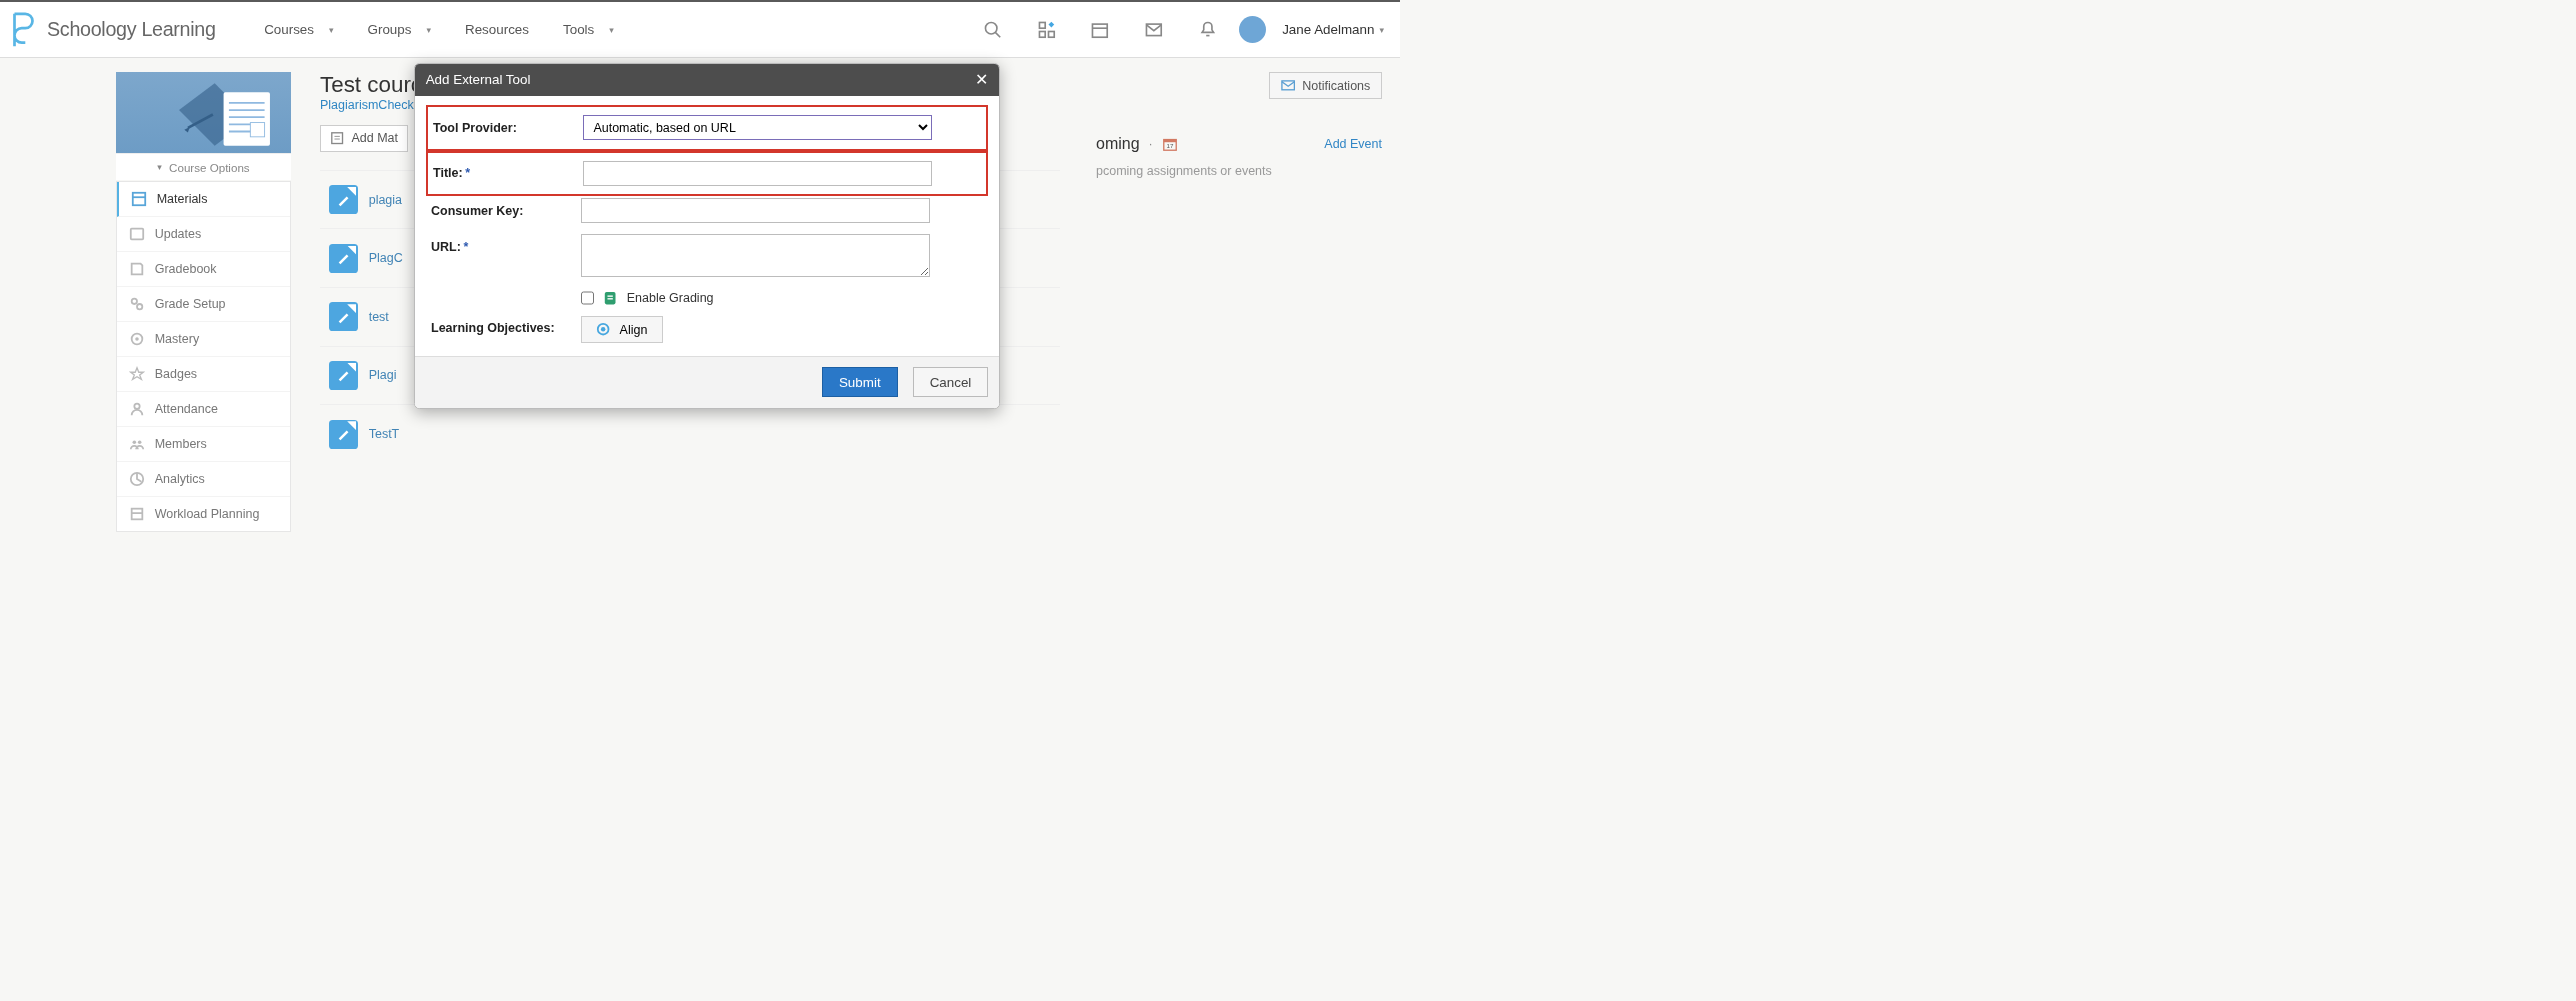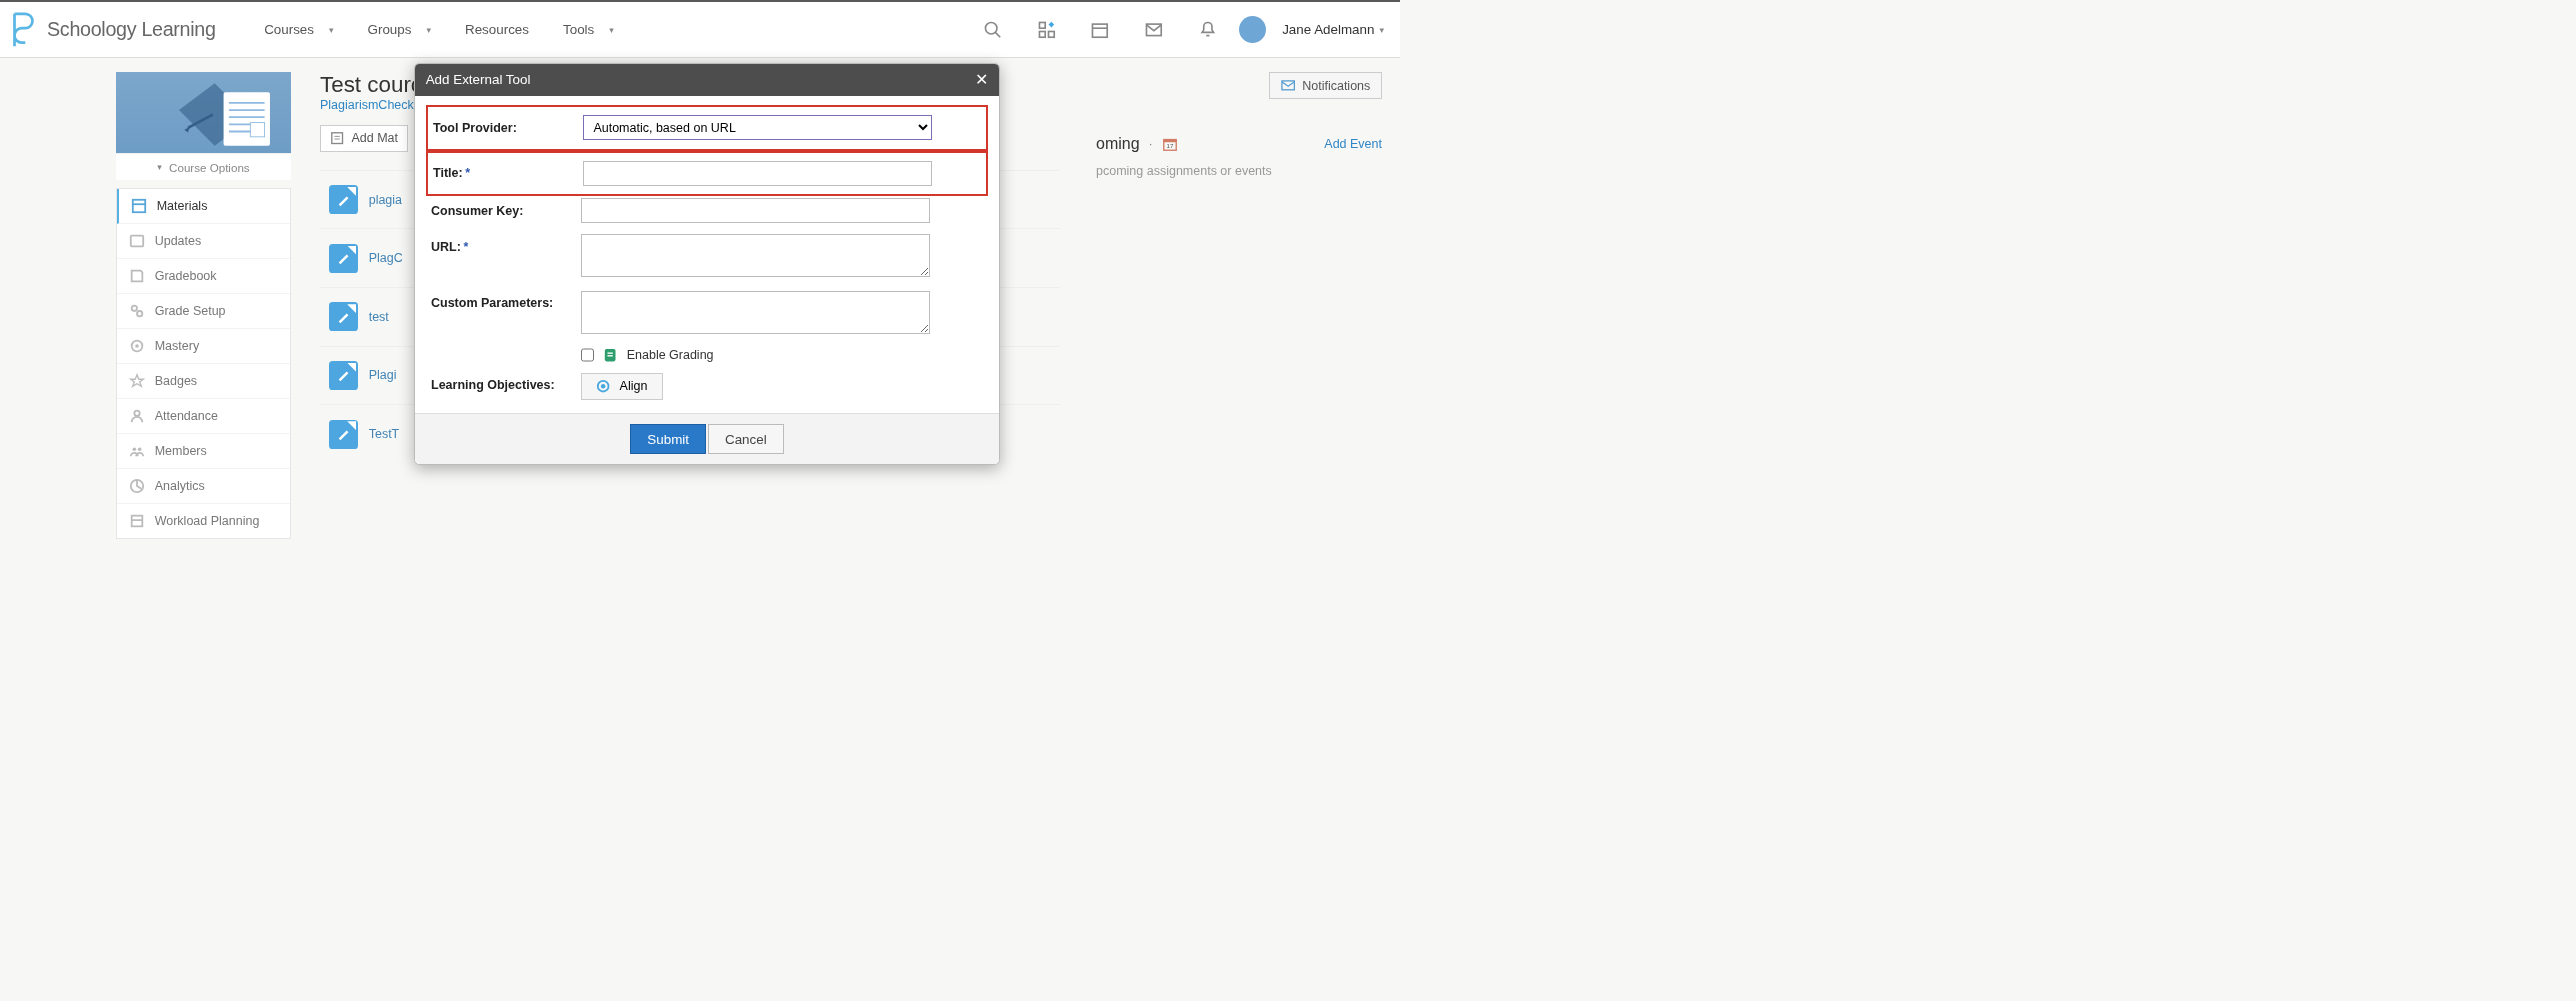--- a/index.html
+++ b/index.html
@@ -57,21 +57,21 @@
 .hero .sheets {
   position:absolute; left:63px; top:10.7px;
 }
 .course-options {
   width:175px;
   background:#fff;
   border-top:0.9px solid #eee;
   display:flex; align-items:center; justify-content:center;
   gap:7.2px; height:27px; color:#888; font-size:11.6px;
 }
-.sidemenu { width:175px; margin-top:8px; background:#fff; border:0.9px solid #e6e6e6;}
+.sidemenu { width:175px; margin-top:1px; background:#fff; border:0.9px solid #e6e6e6;}
 .sidemenu .item {
   display:flex; align-items:center; gap:9px;
   padding:8px 10.7px; color:#777; cursor:pointer;
   border-bottom:0.9px solid #f3f3f3;
 }
 .sidemenu .item:last-child { border-bottom:none; }
 .sidemenu .item.active {
   border-left:2.7px solid #55b2e3;
   color:#333;
   background:#fff;
@@ -173,21 +173,21 @@
 .enable-row input { width:13.4px; height:13.4px; }
 .align-btn {
   border:0.9px solid #ccc; background:#f6f6f6;
   padding:5.4px 14.3px; display:flex; align-items:center; gap:9px; cursor:pointer; font-size:12.5px;
 }
 .options-dots svg { width:16px; height:10.7px; }
 .modal-footer {
   background:#f3f3f3;
   border-top:0.9px solid #ddd;
   padding:10.7px;
-  display:flex; justify-content:center; gap:2px;
+  display:flex; justify-content:flex-end; gap:15px;
 }
 .btn-primary {
   background:#2a78c8; color:#fff;
   border:0.9px solid #1c5fa3;
   padding:6.3px 16px; font-size:13.4px; font-weight:500; cursor:pointer;
 }
 .btn-secondary {
   background:#f6f6f6; color:#444;
   border:0.9px solid #bbb;
   padding:6.3px 16px; font-size:13.4px; cursor:pointer;
@@ -498,24 +498,20 @@
       <div class="form-row">
         <div class="lbl">
           <span>URL:</span><span class="req">*</span>
         </div>
         <div class="ctl">
           <textarea class="txt big" style=""></textarea>
         </div>
       </div>
 
 
-      <div class="form-row">
-        <div class="lbl">Custom Parameters:</div>
-        <div class="ctl"><textarea class="txt big" style=""></textarea></div>
-      </div>
 
       <div class="form-row">
         <div class="lbl"></div>
         <div class="ctl enable-row">
           <input type="checkbox" style="">
           <svg width="14.3" height="14.3" viewBox="0 0 16 16">
             <rect x="2" y="1" width="12" height="14" rx="2" fill="#2f9e6f"></rect>
             <rect x="5" y="5" width="6" height="1.5" fill="#fff"></rect>
             <rect x="5" y="8" width="6" height="1.5" fill="#fff"></rect>
           </svg>

